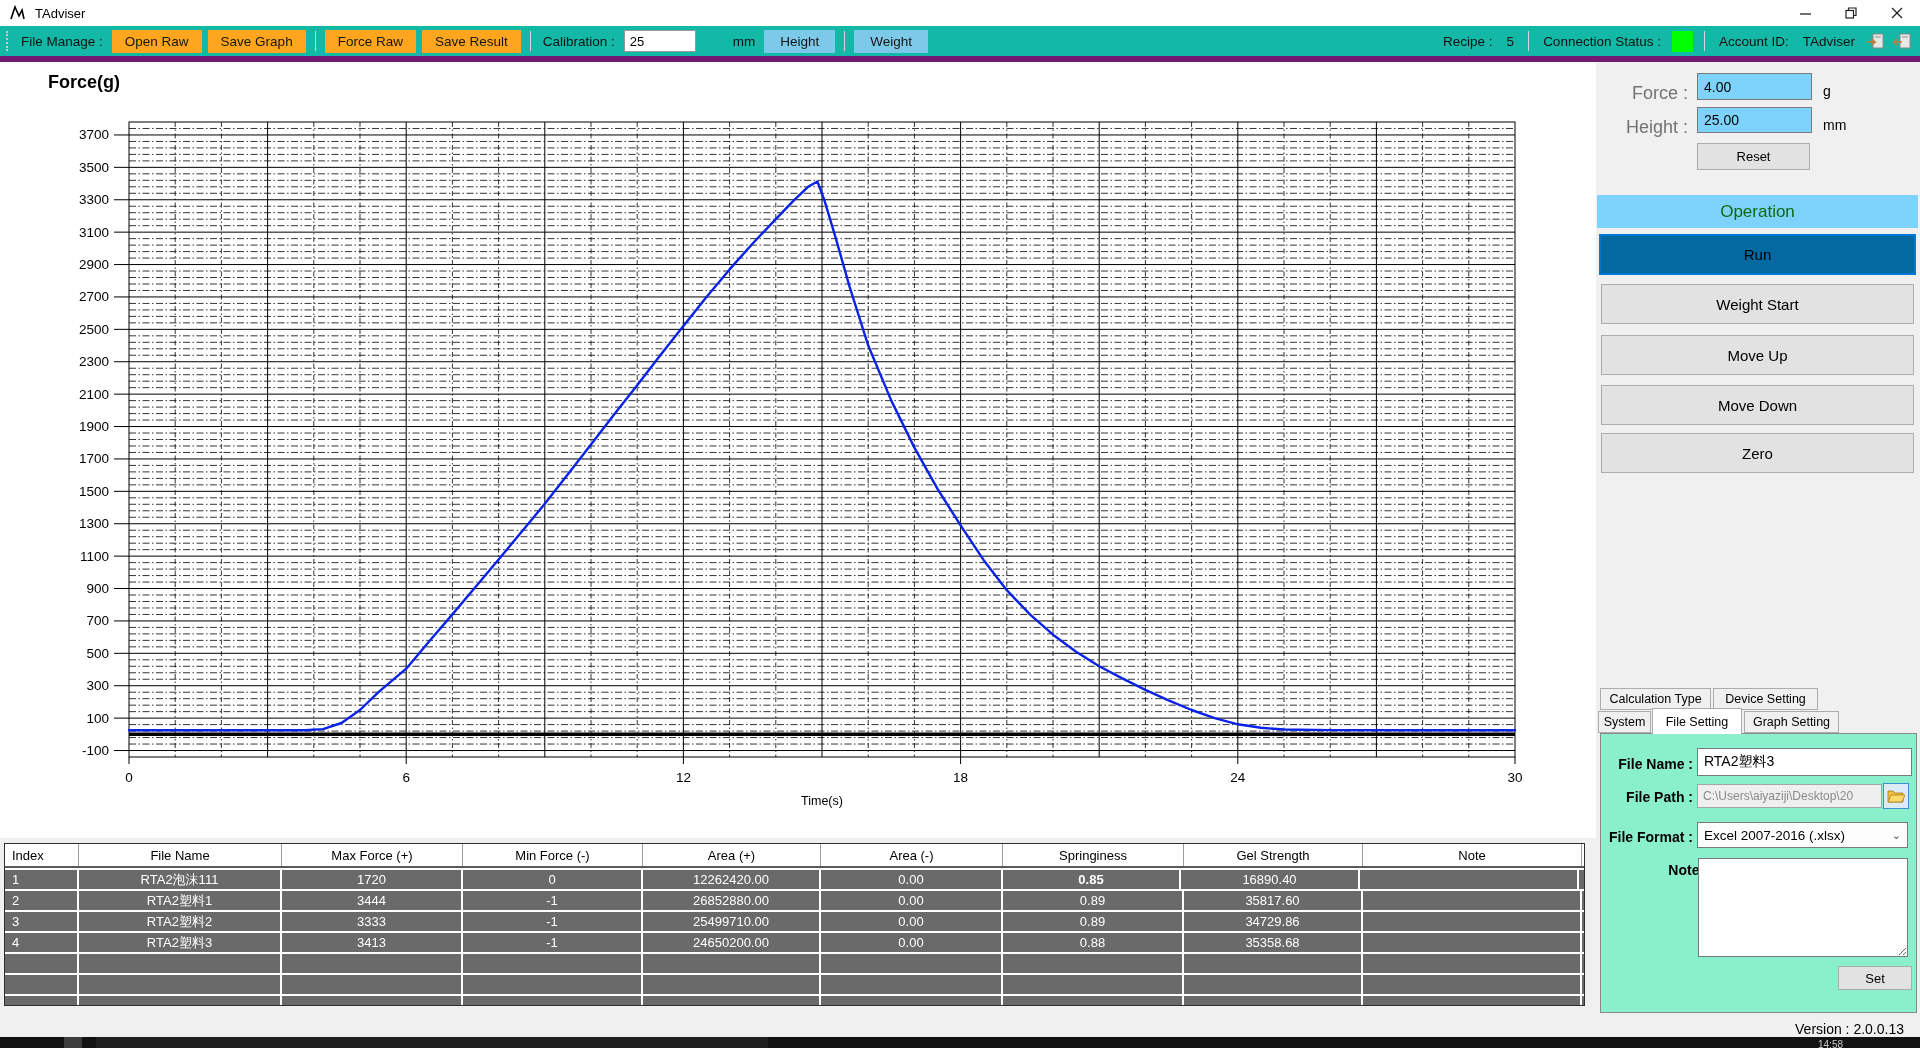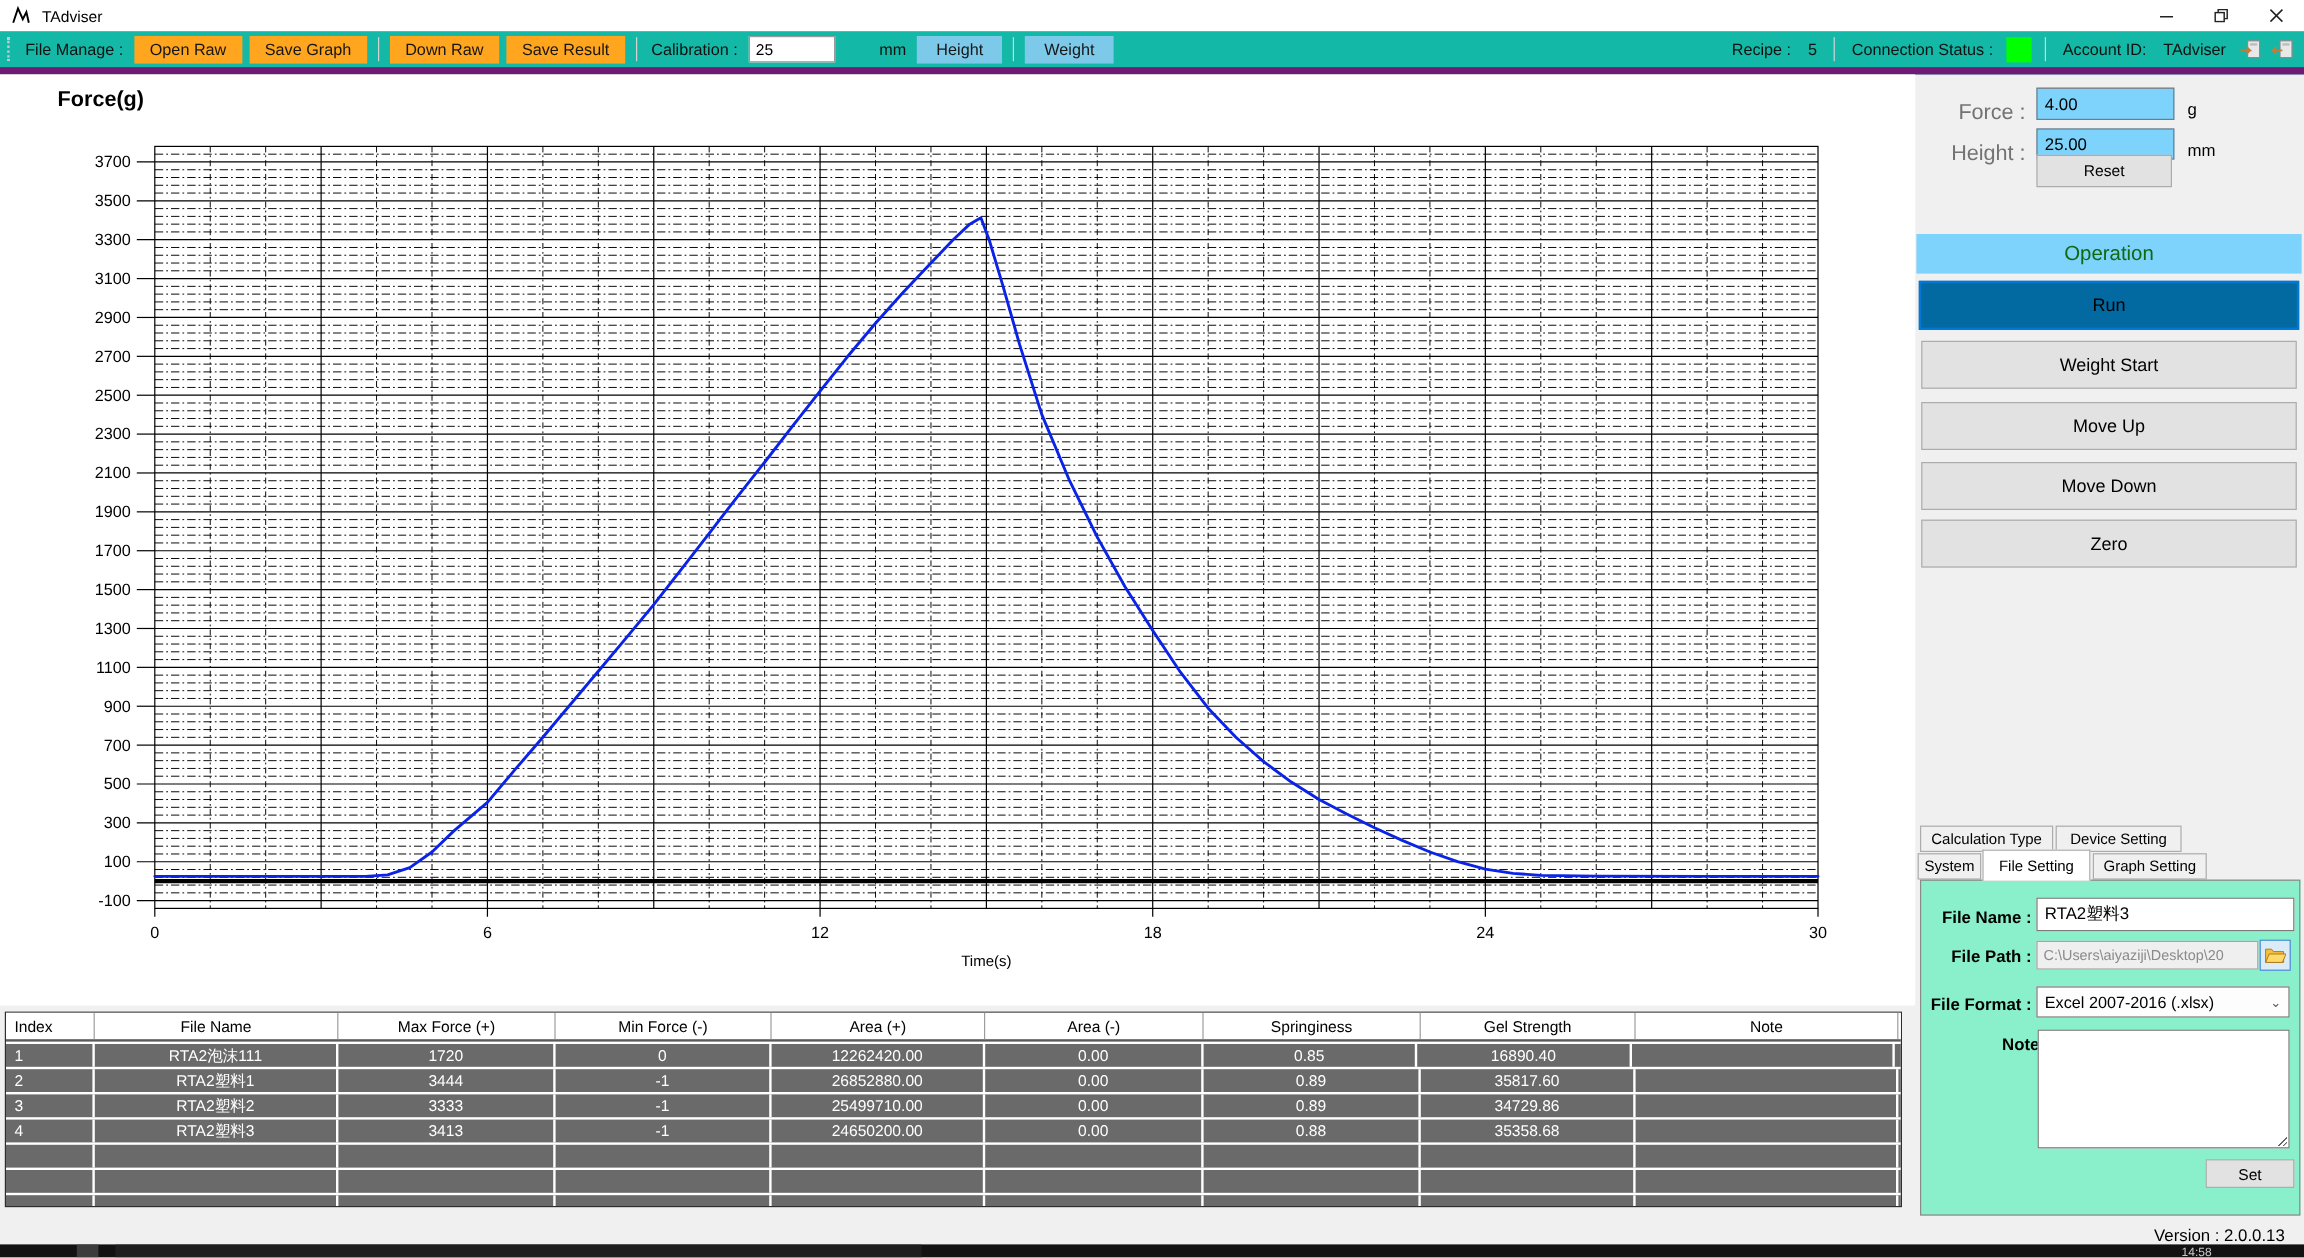--- a/index.html
+++ b/index.html
@@ -101,21 +101,21 @@
         </div>
     </div>
   </div>
 
   <div id="toolbar">
     <div class="grip"></div>
     <span class="tb-label">File Manage :</span>
     <div class="btn-orange">Open Raw</div>
     <div class="btn-orange">Save Graph</div>
     <div class="tb-sep"></div>
-    <div class="btn-orange">Down Raw</div>
+    <div class="btn-orange">Force Raw</div>
     <div class="btn-orange">Save Result</div>
     <div class="tb-sep"></div>
     <span class="tb-label">Calibration :</span>
     <input id="calib-input" value="25" style="">
     <span class="tb-label" style="margin-left:28px;">mm</span>
     <div class="btn-blue">Height</div>
     <div class="tb-sep"></div>
     <div class="btn-blue">Weight</div>
 
     <div class="tb-right">
@@ -341,21 +341,21 @@
         <div class="th" style="width: 219px;">Note</div>
       </div>
     <div id="table-body">
         <div class="tr">
           <div class="td first" style="width: 74px;">1</div>
           <div class="td" style="width: 203px;">RTA2泡沫111</div>
           <div class="td" style="width: 181px;">1720</div>
           <div class="td" style="width: 180px;">0</div>
           <div class="td" style="width: 178px;">12262420.00</div>
           <div class="td" style="width: 182px;">0.00</div>
-          <div class="td" style="width: 178px;">0.85</div>
+          <div class="td" style="width: 178px; font-weight: bold;">0.85</div>
           <div class="td" style="width: 179px;">16890.40</div>
           <div class="td" style="width: 219px;"></div>
         </div>
         <div class="tr">
           <div class="td first" style="width: 74px;">2</div>
           <div class="td" style="width: 203px;">RTA2塑料1</div>
           <div class="td" style="width: 181px;">3444</div>
           <div class="td" style="width: 180px;">-1</div>
           <div class="td" style="width: 178px;">26852880.00</div>
           <div class="td" style="width: 182px;">0.00</div>
@@ -422,21 +422,21 @@
   </div>
 
   <div class="rp-label" style="left:1600px; top:83px;">Force :</div>
   <input class="rp-input" style="left: 1697px; top: 73px; width: 115px; height: 27px;" value="4.00">
   <div class="rp-unit" style="left:1823px; top:83px;">g</div>
 
   <div class="rp-label" style="left:1600px; top:117px;">Height :</div>
   <input class="rp-input" style="left: 1697px; top: 107px; width: 115px; height: 26px;" value="25.00">
   <div class="rp-unit" style="left:1823px; top:117px;">mm</div>
 
-  <div class="gray-btn" style="left:1697px; top:129px; width:113px; height:27px;">Reset</div>
+  <div class="gray-btn" style="left:1697px; top:143px; width:113px; height:27px;">Reset</div>
 
   <div id="op-header">Operation</div>
   <div class="op-btn run" style="top:234px;">Run</div>
   <div class="op-btn" style="top:284px;">Weight Start</div>
   <div class="op-btn" style="top:335px;">Move Up</div>
   <div class="op-btn" style="top:385px;">Move Down</div>
   <div class="op-btn" style="top:433px;">Zero</div>
 
   <div class="tab" style="left:1600px; top:688px; width:111px;">Calculation Type</div>
   <div class="tab" style="left:1713px; top:688px; width:105px;">Device Setting</div>

